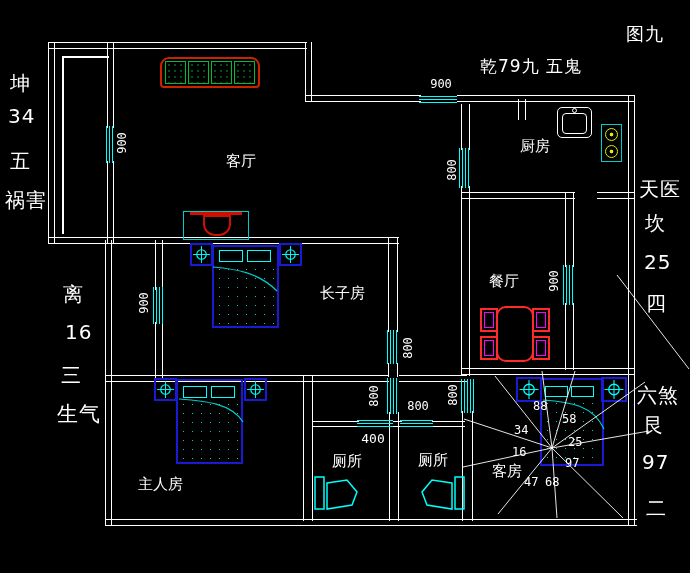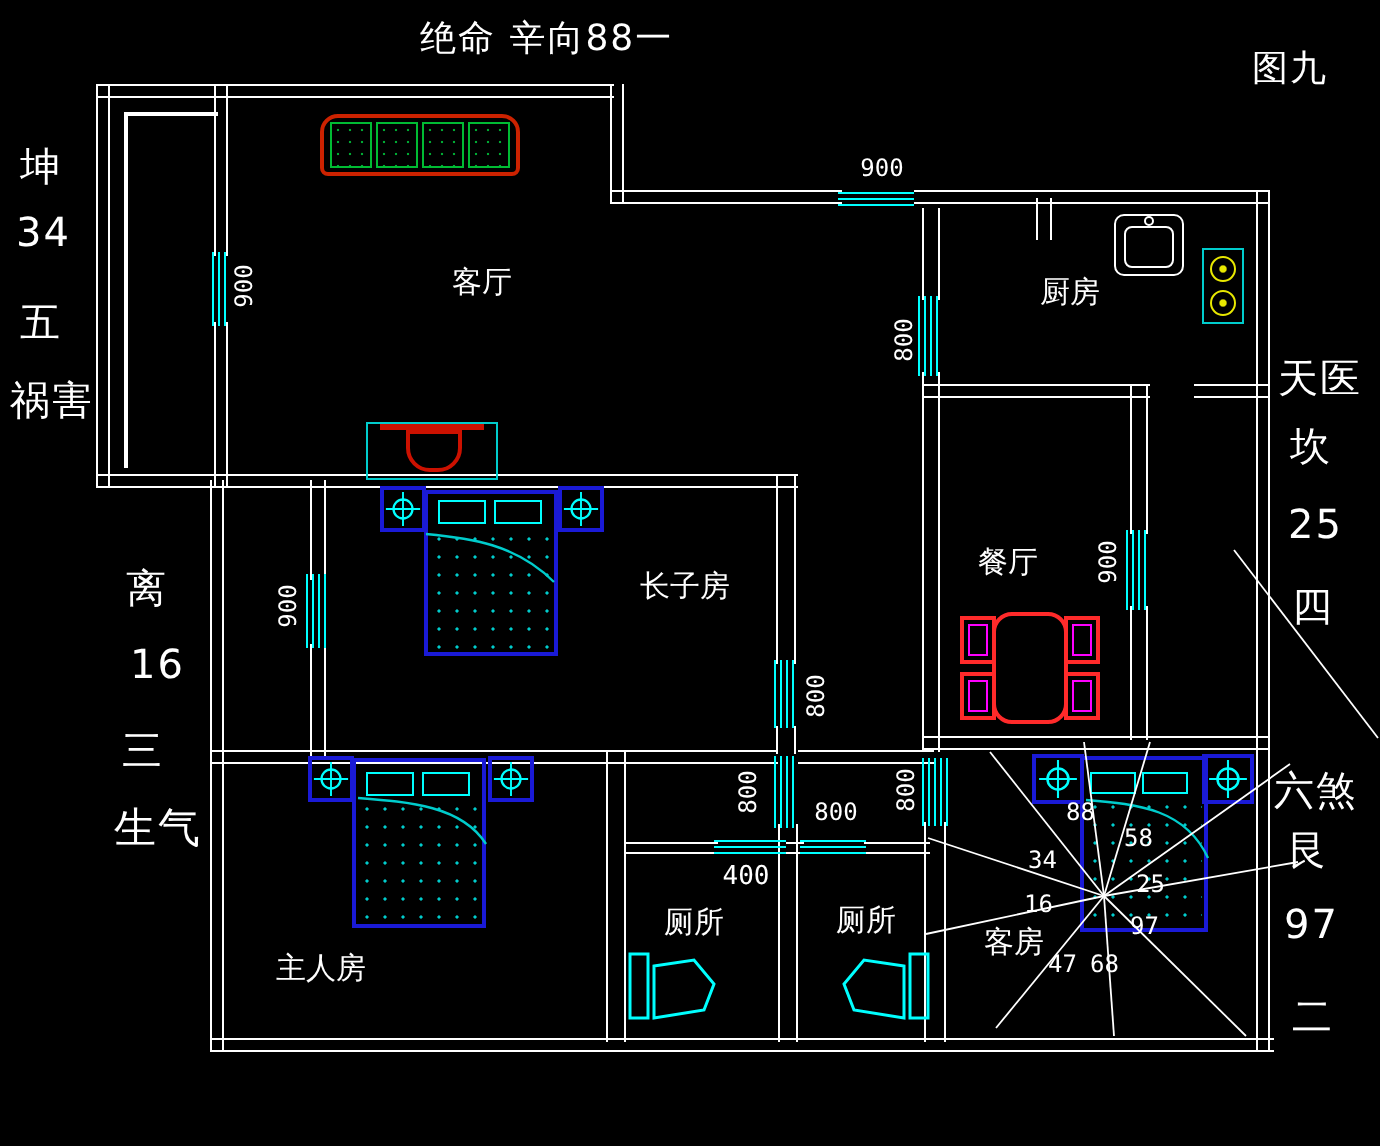--- a/index.html
+++ b/index.html
@@ -199,40 +199,40 @@
   <div class="abs dim dimv" style="left:105px;top:136px;width:34px;height:14px">900</div>
   <div class="abs dim dimv" style="left:127px;top:296px;width:34px;height:14px">900</div>
   <div class="abs dim dimv" style="left:435px;top:163px;width:34px;height:14px">800</div>
   <div class="abs dim dimv" style="left:537px;top:274px;width:34px;height:14px">900</div>
   <div class="abs dim dimv" style="left:391px;top:341px;width:34px;height:14px">800</div>
   <div class="abs dim dimv" style="left:357px;top:389px;width:34px;height:14px">800</div>
   <div class="abs dim dimv" style="left:436px;top:388px;width:34px;height:14px">800</div>
   <div class="abs dim" style="left:401px;top:399px;width:34px">800</div>
   <div class="abs dim" style="left:356px;top:432px;width:34px;font-size:13px">400</div>
 
-  <div class="abs rlabel" style="left:226px;top:132px">客厅</div>
+  <div class="abs rlabel" style="left:226px;top:152px">客厅</div>
   <div class="abs rlabel" style="left:520px;top:137px">厨房</div>
   <div class="abs rlabel" style="left:320px;top:284px">长子房</div>
   <div class="abs rlabel" style="left:489px;top:272px">餐厅</div>
   <div class="abs rlabel" style="left:138px;top:475px">主人房</div>
   <div class="abs rlabel" style="left:332px;top:452px">厕所</div>
   <div class="abs rlabel" style="left:418px;top:451px">厕所</div>
   <div class="abs rlabel" style="left:492px;top:462px">客房</div>
 
   <div class="abs cnum" style="left:533px;top:399px">88</div>
   <div class="abs cnum" style="left:562px;top:412px">58</div>
   <div class="abs cnum" style="left:514px;top:423px">34</div>
   <div class="abs cnum" style="left:568px;top:435px">25</div>
   <div class="abs cnum" style="left:512px;top:445px">16</div>
   <div class="abs cnum" style="left:565px;top:456px">97</div>
   <div class="abs cnum" style="left:524px;top:475px">47</div>
   <div class="abs cnum" style="left:545px;top:475px">68</div>
 
-  <div class="abs peri" style="left:210px;top:7px">绝命 辛向88一</div>
   <div class="abs peri" style="left:626px;top:22px">图九</div>
+  <div class="abs peri" style="left:480px;top:55px;font-size:17px">乾79九 五鬼</div>
 
   <div class="abs peri big" style="left:10px;top:70px">坤</div>
   <div class="abs peri big" style="left:8px;top:104px">34</div>
   <div class="abs peri big" style="left:10px;top:148px">五</div>
   <div class="abs peri big" style="left:5px;top:187px">祸害</div>
 
   <div class="abs peri big" style="left:63px;top:281px">离</div>
   <div class="abs peri big" style="left:65px;top:320px">16</div>
   <div class="abs peri big" style="left:61px;top:362px">三</div>
   <div class="abs peri big" style="left:57px;top:400px;font-size:21px">生气</div>

